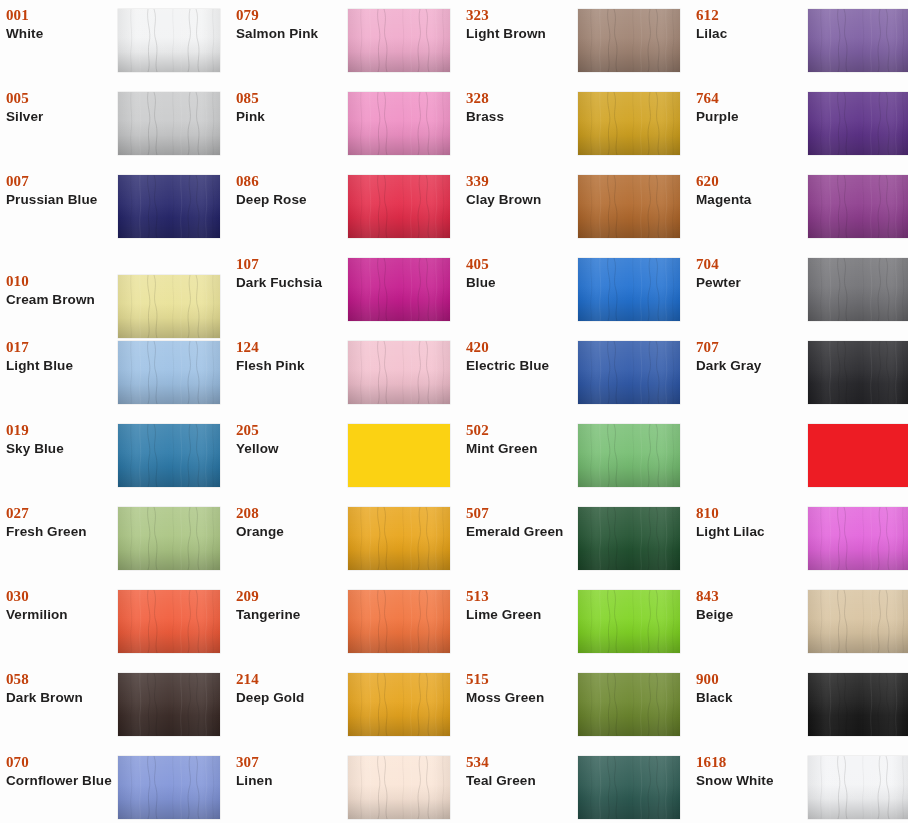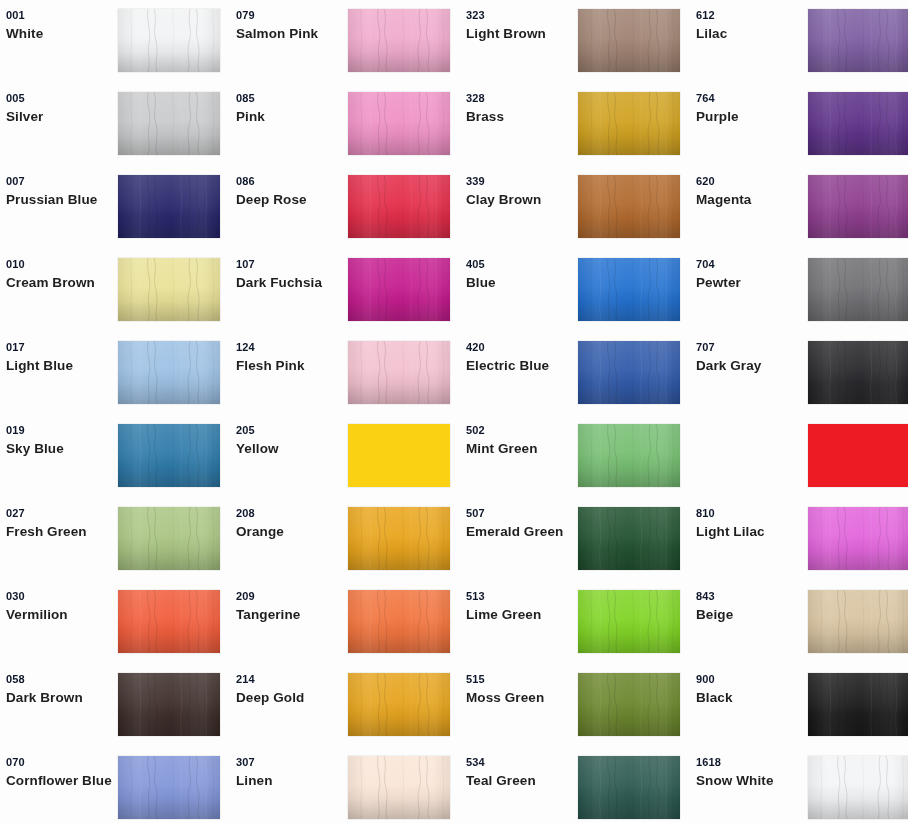--- a/index.html
+++ b/index.html
@@ -26,26 +26,27 @@
     height: 83px;
   }
   .labels {
     position: absolute;
     left: 6px;
     top: 8px;
     width: 118px;
     z-index: 3;
   }
   .code {
-    font-size: 11px;
+    font-size: 15px;
     font-weight: bold;
-    color: #0f172a;
+    color: #c2410c;
     line-height: 15px;
     letter-spacing: 0.1px;
     white-space: nowrap;
+    font-family: Liberation Serif, serif;
   }
   .name {
     font-size: 13.5px;
     font-weight: bold;
     color: #201f1f;
     line-height: 15px;
     margin-top: 3px;
     letter-spacing: 0.1px;
     white-space: nowrap;
   }
@@ -155,21 +156,21 @@
             </g>
             <g fill="none" stroke="rgba(255,255,255,0.35)" stroke-width="0.6">
               <path d="M22 0 C 21 16, 24 26, 22 40 C 21 52, 23 57, 22 63"></path>
               <path d="M63 0 C 62 15, 65 25, 63 39 C 62 51, 64 57, 63 63"></path>
               <path d="M88 0 C 87 15, 90 25, 88 39 C 87 51, 89 57, 88 63"></path>
             </g>
           </svg></div>
         <div class="sheen" style="background: linear-gradient(to right, rgba(0, 0, 0, 0.06) 0%, rgba(255, 255, 255, 0.08) 18%, rgba(255, 255, 255, 0.02) 50%, rgba(255, 255, 255, 0.08) 82%, rgba(0, 0, 0, 0.06) 100%);"></div>
       </div>
     </div>
-    <div class="cell" style="left: 0px; top: 249px;">
+    <div class="cell" style="left: 0px; top: 266px;">
       <div class="labels">
         <div class="code">010</div>
         <div class="name">Cream Brown</div>
       </div>
       <div class="swatch">
         <div class="base" style="background: rgb(233, 225, 150);"></div>
         <div class="shade" style="background: linear-gradient(rgba(255, 255, 255, 0.13) 0%, rgba(255, 255, 255, 0.05) 45%, rgba(0, 0, 0, 0.05) 68%, rgba(0, 0, 0, 0.22) 100%);"></div>
         <div class="threads"><svg width="102" height="63" viewBox="0 0 102 63" preserveAspectRatio="none">
             <g fill="none" stroke="rgba(0,0,0,0.55)" stroke-width="0.7">
               <path d="M30 0 C 28 14, 34 22, 31 34 C 29 46, 33 54, 30 63"></path>

